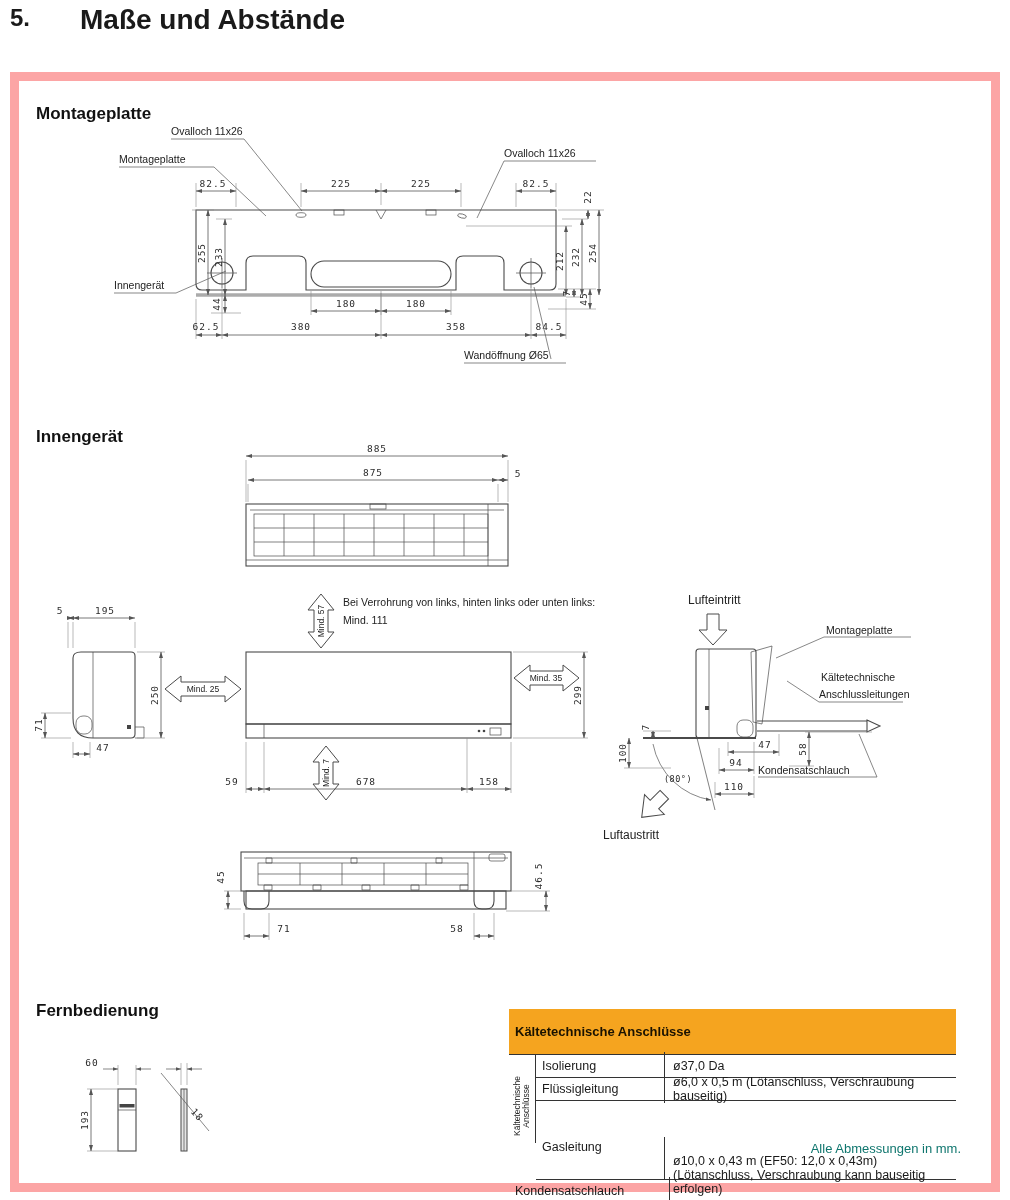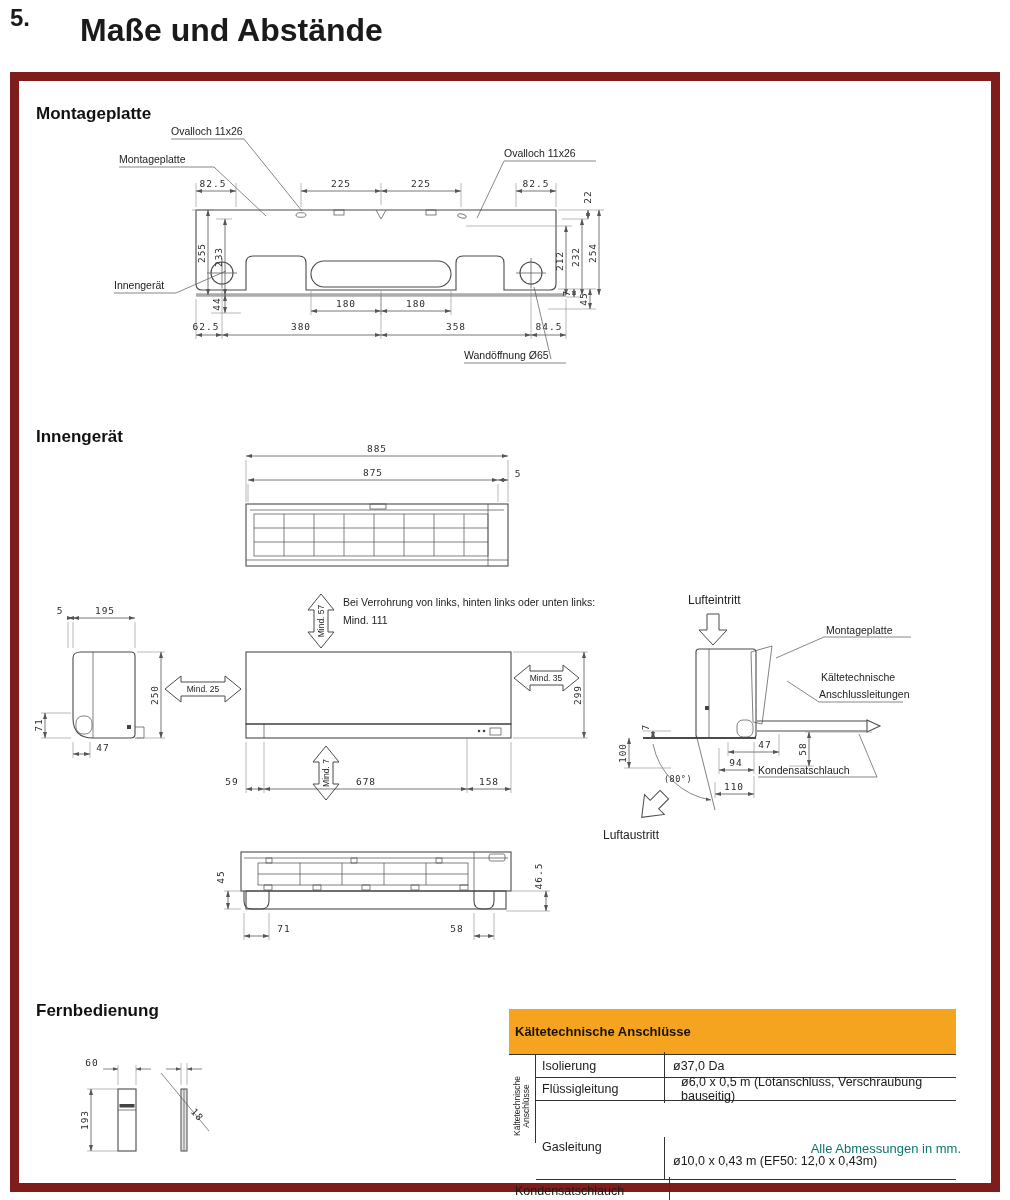--- a/index.html
+++ b/index.html
@@ -1,20 +1,20 @@
 <!DOCTYPE html>
 <html><head>
 <meta charset="utf-8">
 <style>
   html,body{margin:0;padding:0;background:#fff;}
   .canvas{position:relative;width:1010px;height:1200px;background:#fff;font-family:"Liberation Sans",sans-serif;color:#1a1a1a;overflow:hidden;}
   .titlerow{position:absolute;left:10px;top:4px;width:990px;}
   .titlenum{position:absolute;left:0;top:0;font-size:24px;font-weight:bold;}
-  .titletext{position:absolute;left:70px;top:8px;font-size:32px;font-weight:bold;}
-  .frame{position:absolute;left:10px;top:72px;width:972px;height:1102px;border:9px solid #7f1d1d;background:#fff;}
+  .titletext{position:absolute;left:70px;top:0;font-size:28px;font-weight:bold;}
+  .frame{position:absolute;left:10px;top:72px;width:972px;height:1102px;border:9px solid #fca5a5;background:#fff;}
   .shead{position:absolute;font-size:17px;font-weight:bold;color:#111;}
   svg{position:absolute;overflow:visible;}
   .obj{stroke:#4a4a4a;stroke-width:1.1;fill:none;}
   .obj2{stroke:#4a4a4a;stroke-width:0.7;fill:none;}
   .thk{stroke:#ababab;stroke-width:3.5;fill:none;}
   .ext{stroke:#8a8a8a;stroke-width:0.6;fill:none;}
   .dim{stroke:#555;stroke-width:0.8;fill:none;marker-start:url(#ar);marker-end:url(#ar);}
   .ldr{stroke:#555;stroke-width:0.7;fill:none;}
   .dt{font:9.5px "DejaVu Sans Mono",monospace;letter-spacing:1px;fill:#2b2b2b;text-anchor:middle;}
   .dts{font:8.5px "DejaVu Sans Mono",monospace;letter-spacing:.5px;fill:#2b2b2b;text-anchor:middle;}
@@ -306,28 +306,29 @@
           <div class="rotlab">
             <div>Kältetechnische</div>
             <div>Anschlüsse</div>
           </div>
         </div>
         <div style="flex:1;">
           <div class="trow" style="height:22px;align-items:center;">
             <div class="lcell" style="height:100%;display:flex;align-items:center;">Isolierung</div>
             <div class="vcell">ø37,0 Da</div>
           </div>
-          <div class="trow" style="height:22px;align-items:center;gap:8px;">
+          <div class="trow" style="height:22px;align-items:center;">
             <div class="lcell" style="height:100%;display:flex;align-items:center;">Flüssigleitung</div>
             <div class="vcell">ø6,0 x 0,5 m (Lötanschluss, Verschraubung bauseitig)</div>
           </div>
           <div class="trow" style="height:42px;border-bottom:1px solid #333;margin-top:36px;">
             <div class="lcell">Gasleitung</div>
             <div class="vcell">
               <div>ø10,0 x 0,43 m (EF50: 12,0 x 0,43m)</div>
+              <div>(Lötanschluss, Verschraubung kann bauseitig erfolgen)</div>
             </div>
           </div>
         </div>
       </div>
       <div class="trow" style="height:22px;align-items:center;">
         <div class="lcell2" style="height:100%;display:flex;align-items:center;">Kondensatschlauch</div>
       </div>
     </div>
 
     <div class="note">Alle Abmessungen in mm.</div>

